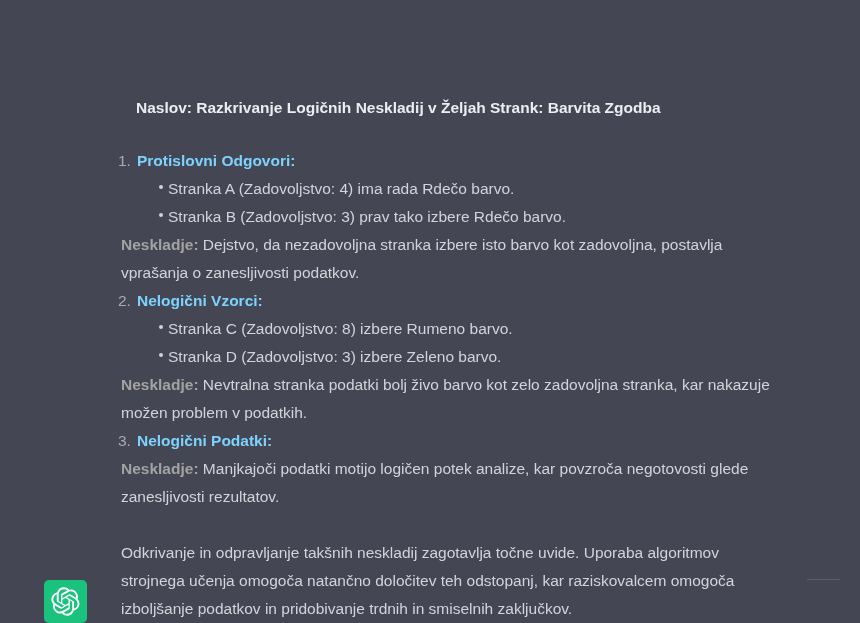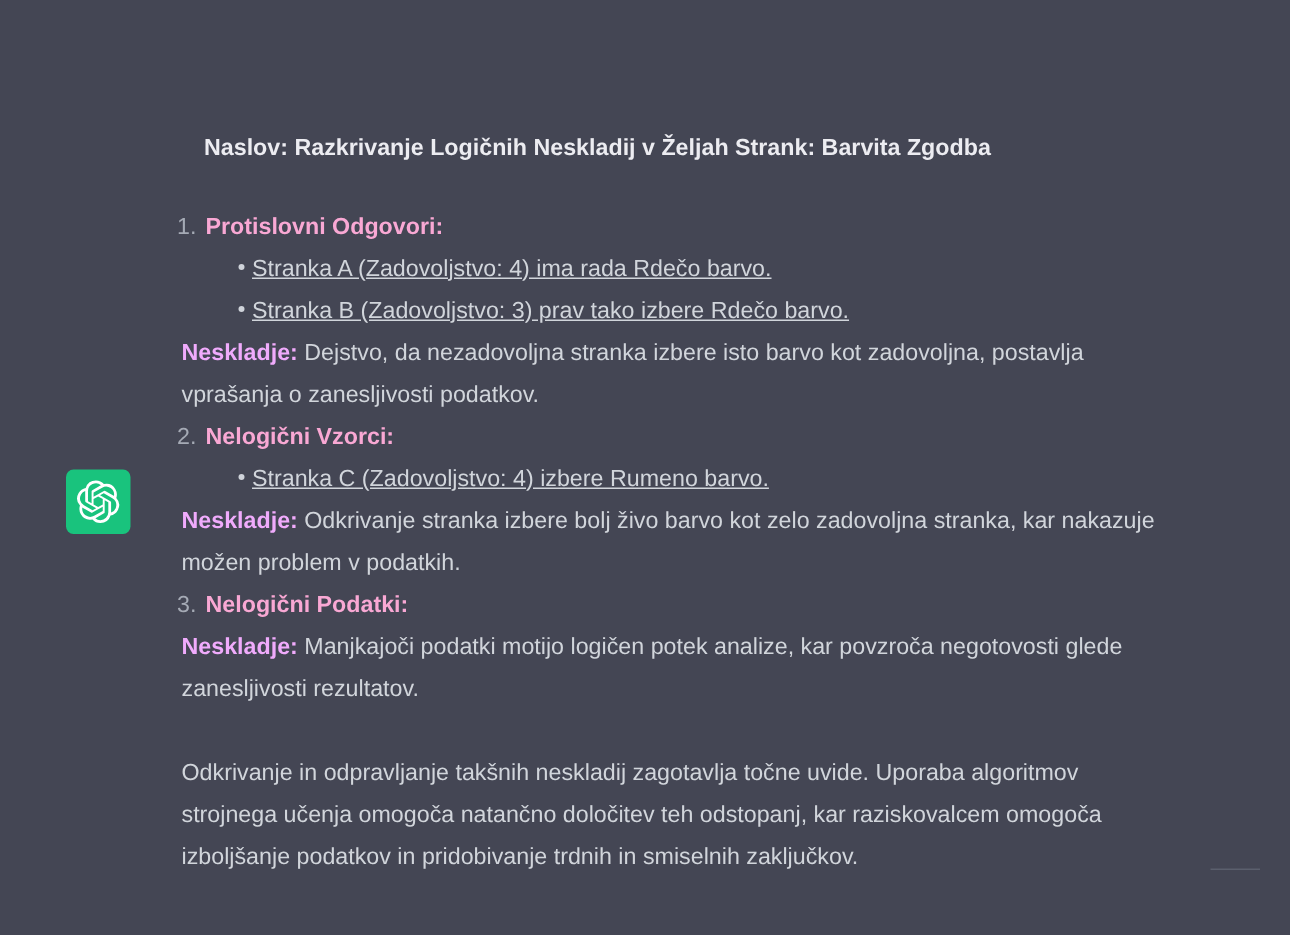--- a/index.html
+++ b/index.html
@@ -5,21 +5,21 @@
   * { box-sizing: border-box; margin: 0; padding: 0; }
   html, body {
     width: 860px; height: 623px;
     background: #444654;
     overflow: hidden;
     font-family: "Liberation Sans", "DejaVu Sans", sans-serif;
   }
   .message-row {
     position: relative;
     display: flex;
-    align-items: center;
+    align-items: flex-end;
     padding: 46px 36px 0 44px;
     width: 860px; height: 623px;
   }
   .avatar {
     flex: 0 0 auto;
     width: 43px; height: 43px;
     border-radius: 5px;
     background: #19c37d;
     display: flex; align-items: center; justify-content: center;
     margin-right: 31px;
@@ -36,37 +36,36 @@
     font-weight: bold;
     color: #ececf1;
     margin: 0 0 25px 18px;
   }
   ol.issues { list-style: none; }
   .item-head { display: flex; }
   .item-number {
     flex: 0 0 19px;
     color: #a5aab5;
   }
-  .section-heading { font-weight: bold; color: #f9a8d4; }
+  .section-heading { font-weight: bold; color: #7dd3fc; }
   ul.sub-bullets { list-style: none; }
   ul.sub-bullets li {
     position: relative;
     padding-left: 50px;
-    text-decoration: underline;
   }
   ul.sub-bullets li::before {
     content: "";
     position: absolute;
     left: 41px; top: 10px;
     width: 4px; height: 4px;
     border-radius: 50%;
     background: #cfd3da;
   }
   .note { margin-left: 3px; }
-  .note strong, .closing strong { font-weight: bold; color: #f0abfc; }
+  .note strong, .closing strong { font-weight: bold; color: #a3a3a3; }
   .closing {
     margin-left: 3px;
     margin-top: 28px;
   }
   .faint-line {
     position: absolute;
     left: 807px; top: 579px;
     width: 33px; height: 1px;
     background: #5b5f6d;
   }
@@ -100,24 +99,25 @@
 </ul>
     <p class="note"><strong>Neskladje:</strong> <span>Dejstvo, da nezadovoljna stranka izbere isto barvo kot zadovoljna, postavlja vprašanja o zanesljivosti podatkov.</span></p>
   </li>
 
   <li>
     <div class="item-head">
       <span class="item-number">2.</span>
       <span class="section-heading">Nelogični Vzorci:</span>
     </div>
     <ul class="sub-bullets">
-  <li>Stranka C (Zadovoljstvo: 4) izbere Rumeno barvo.</li>
+  <li>Stranka C (Zadovoljstvo: 8) izbere Rumeno barvo.</li>
 
+  <li>Stranka D (Zadovoljstvo: 3) izbere Zeleno barvo.</li>
 </ul>
-    <p class="note"><strong>Neskladje:</strong> <span>Odkrivanje stranka izbere bolj živo barvo kot zelo zadovoljna stranka, kar nakazuje možen problem v podatkih.</span></p>
+    <p class="note"><strong>Neskladje:</strong> <span>Nevtralna stranka podatki bolj živo barvo kot zelo zadovoljna stranka, kar nakazuje možen problem v podatkih.</span></p>
   </li>
 
   <li>
     <div class="item-head">
       <span class="item-number">3.</span>
       <span class="section-heading">Nelogični Podatki:</span>
     </div>
     <ul class="sub-bullets">
 
 </ul>

